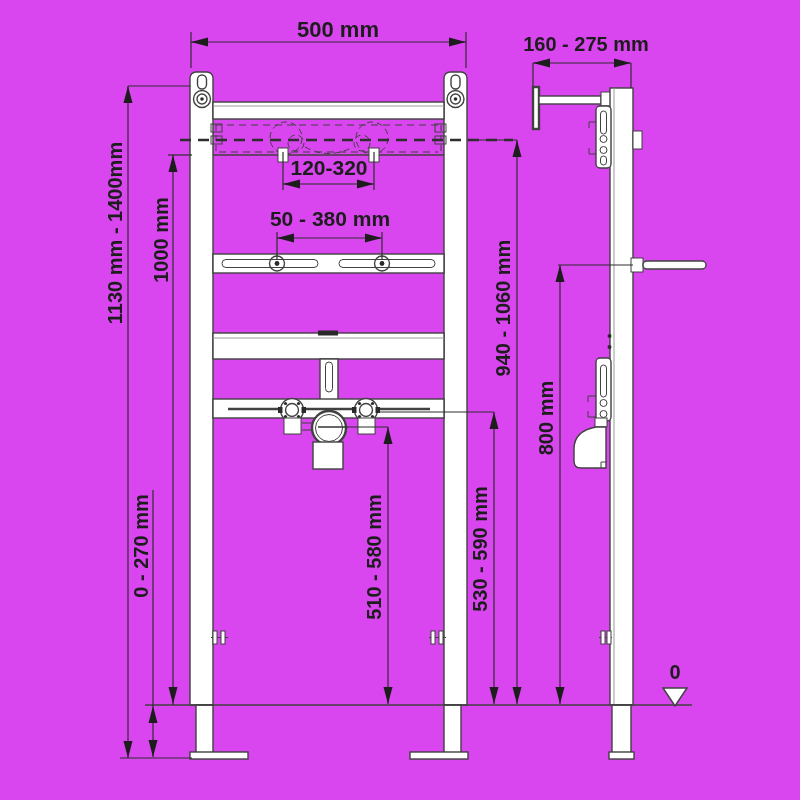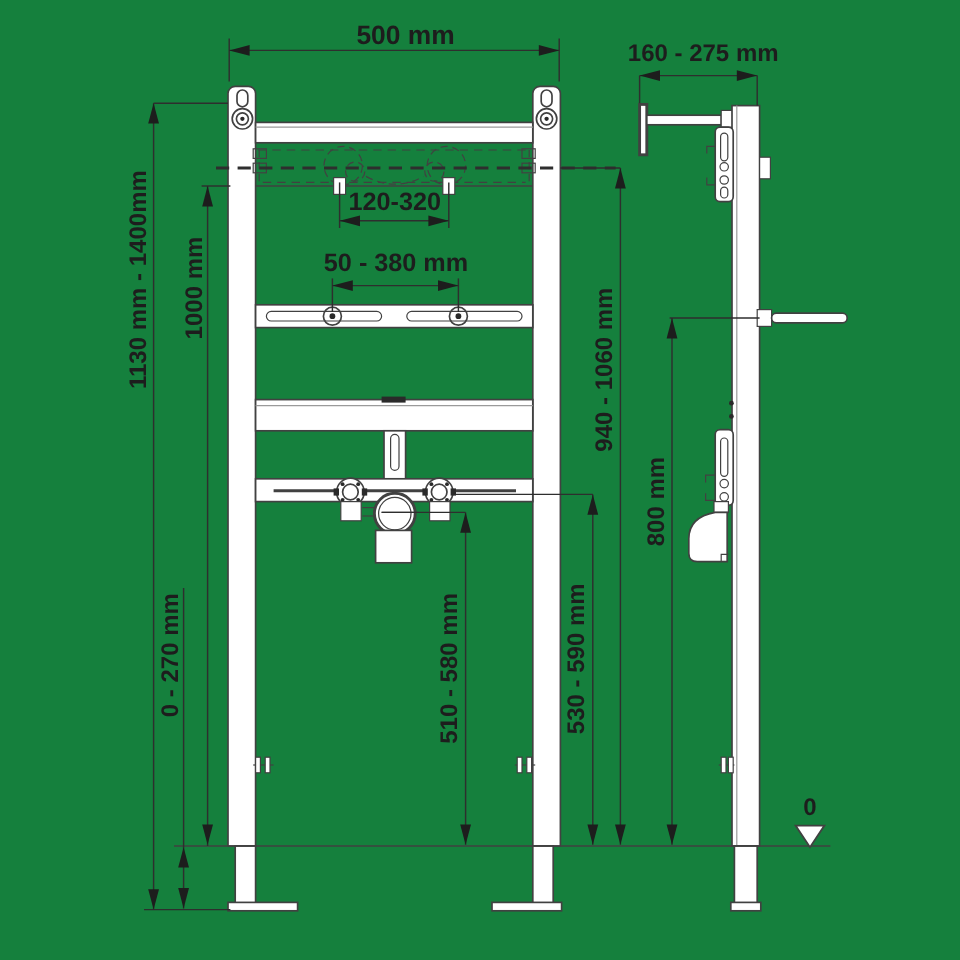--- a/index.html
+++ b/index.html
@@ -1,16 +1,16 @@
 <!DOCTYPE html>
 <html><head>
 <meta charset="utf-8">
 <style>
   html,body{margin:0;padding:0;background:#ffffff;}
-  #canvas{position:relative;width:800px;height:800px;background:#15803d;overflow:hidden;}
+  #canvas{position:relative;width:800px;height:800px;background:#d946ef;overflow:hidden;}
   svg{display:block;}
   
   .s  {stroke:#414141;fill:none;stroke-width:1.4;}
   .sw {stroke:#414141;fill:#ffffff;stroke-width:1.4;}
   .thick{stroke-width:2.4;}
   .thin{stroke-width:1;}
   .lt {stroke:#9a9a9a;fill:none;stroke-width:1;}
   .dsh{stroke-dasharray:7 5;}
   .dsh2{stroke-dasharray:6 4;}
   .bolddsh{stroke:#2e2e2e;fill:none;stroke-width:2.6;stroke-dasharray:11 7;}

